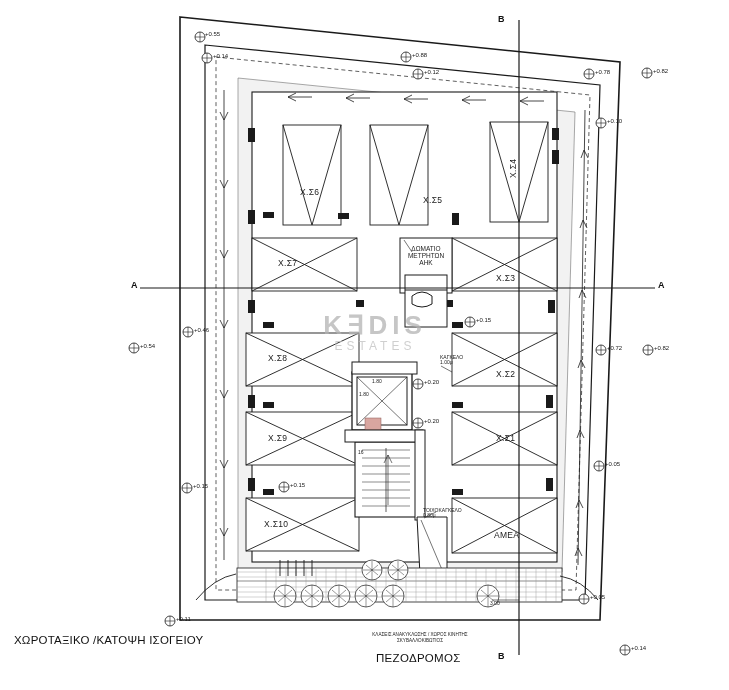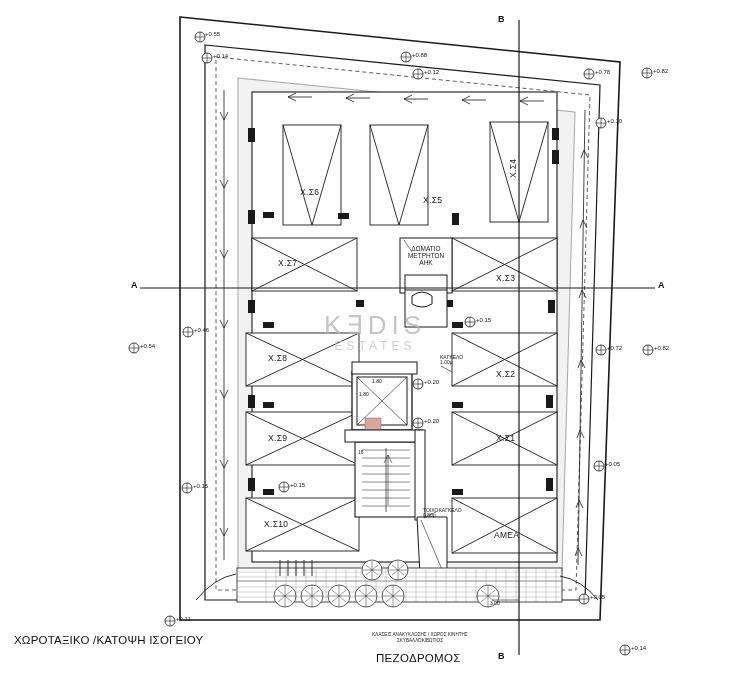--- a/index.html
+++ b/index.html
@@ -72,21 +72,21 @@
     top: 310px;
     width: 150px;
     text-align: center;
     color: #b9b9b9;
     opacity: 0.75;
     pointer-events: none;
   }
   .watermark .wm-main {
     font-size: 26px;
     letter-spacing: 5px;
-    font-weight: normal;
+    font-weight: bold;
     color: #b3b3b3;
   }
   .watermark .wm-sub {
     font-size: 12px;
     letter-spacing: 4px;
     color: #c0c0c0;
     margin-top: -2px;
   }
   .sec-letter {
     position: absolute;

